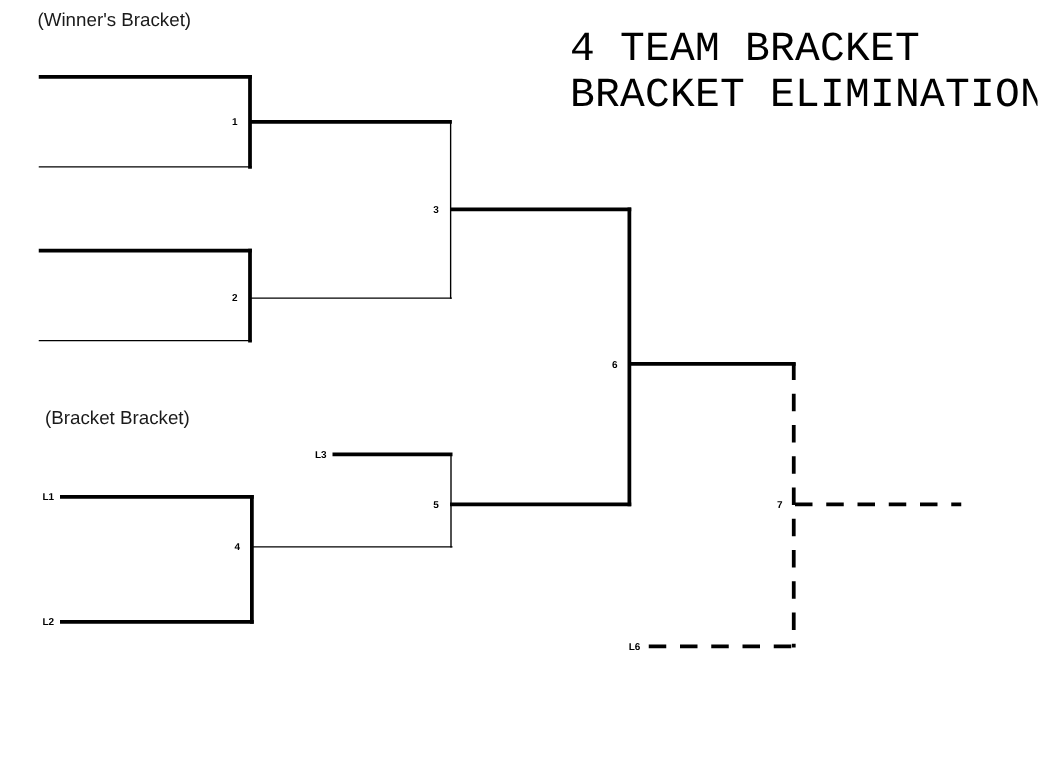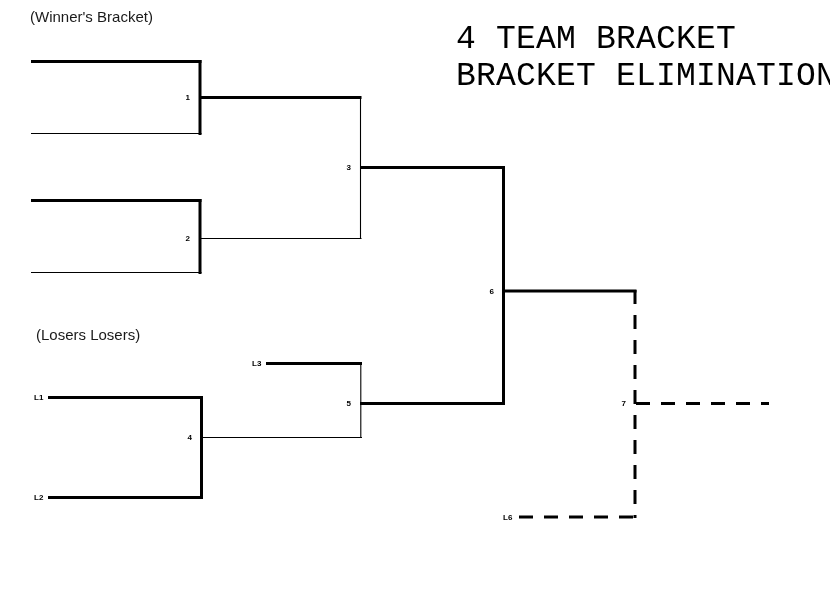--- a/index.html
+++ b/index.html
@@ -84,21 +84,21 @@
     stroke-dasharray: 14 11;
   }
 </style>
 </head>
 <body>
 
 <div id="bracket-root">
 
   <div class="section-header" id="header-winners">(Winner's Bracket)</div>
 
-  <div class="section-header" id="header-losers">(Losers Losers)</div>
+  <div class="section-header" id="header-losers">(Bracket Bracket)</div>
 
   <div id="title-block">
     <div>4 TEAM BRACKET</div>
     <div>BRACKET ELIMINATION</div>
   </div>
 
   <svg id="bracket-canvas" viewBox="0 0 830 614" xmlns="http://www.w3.org/2000/svg">
 
     <g>
       <line class="line-thick" x1="31" y1="61.5" x2="201.5" y2="61.5"></line>

